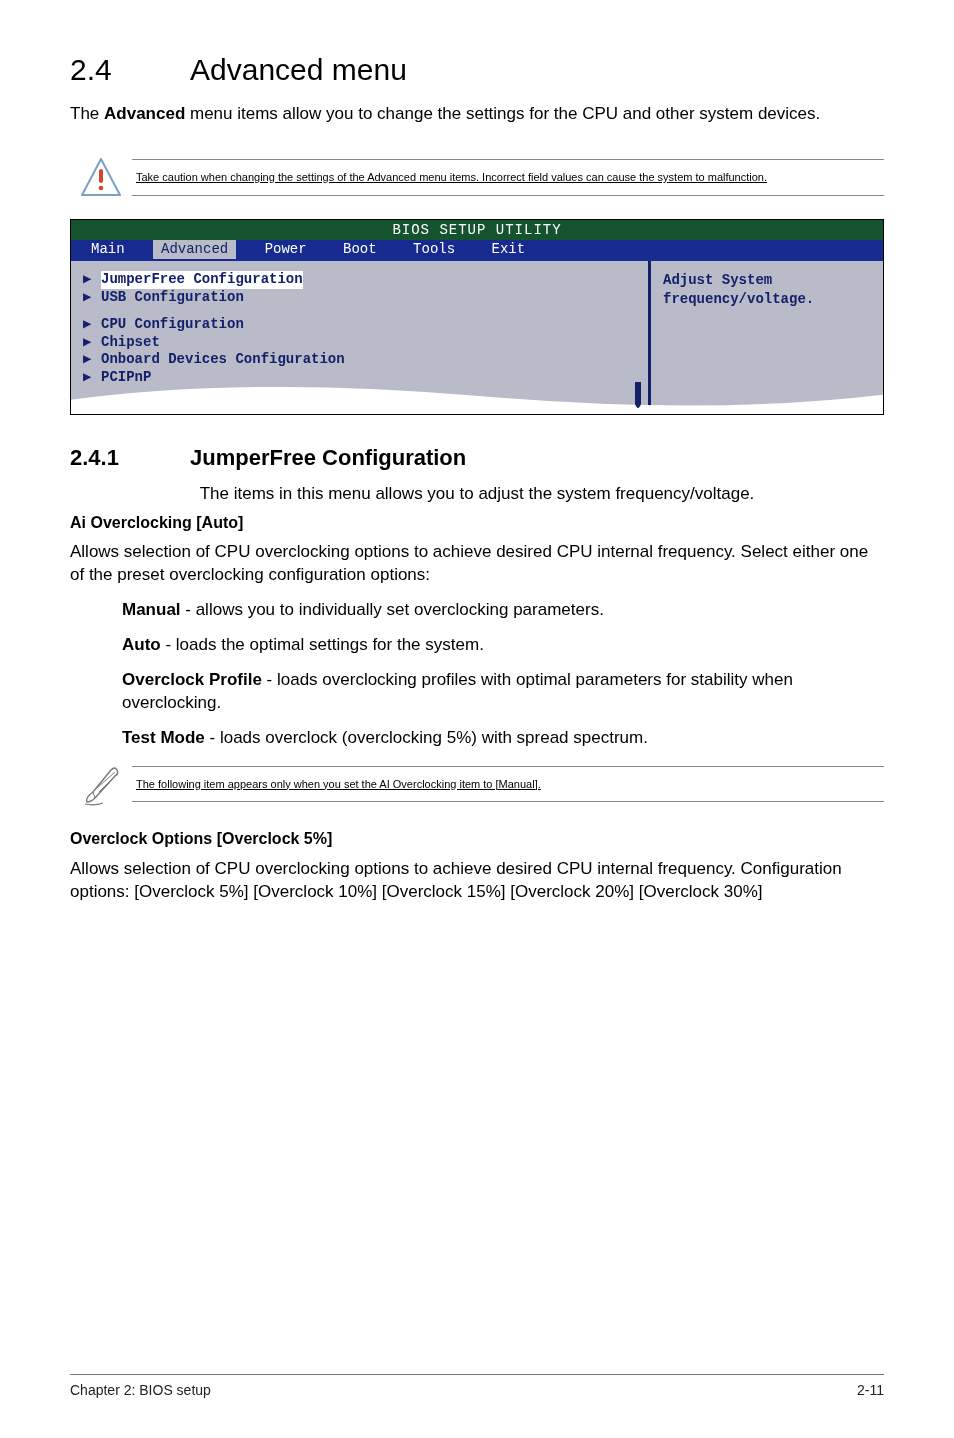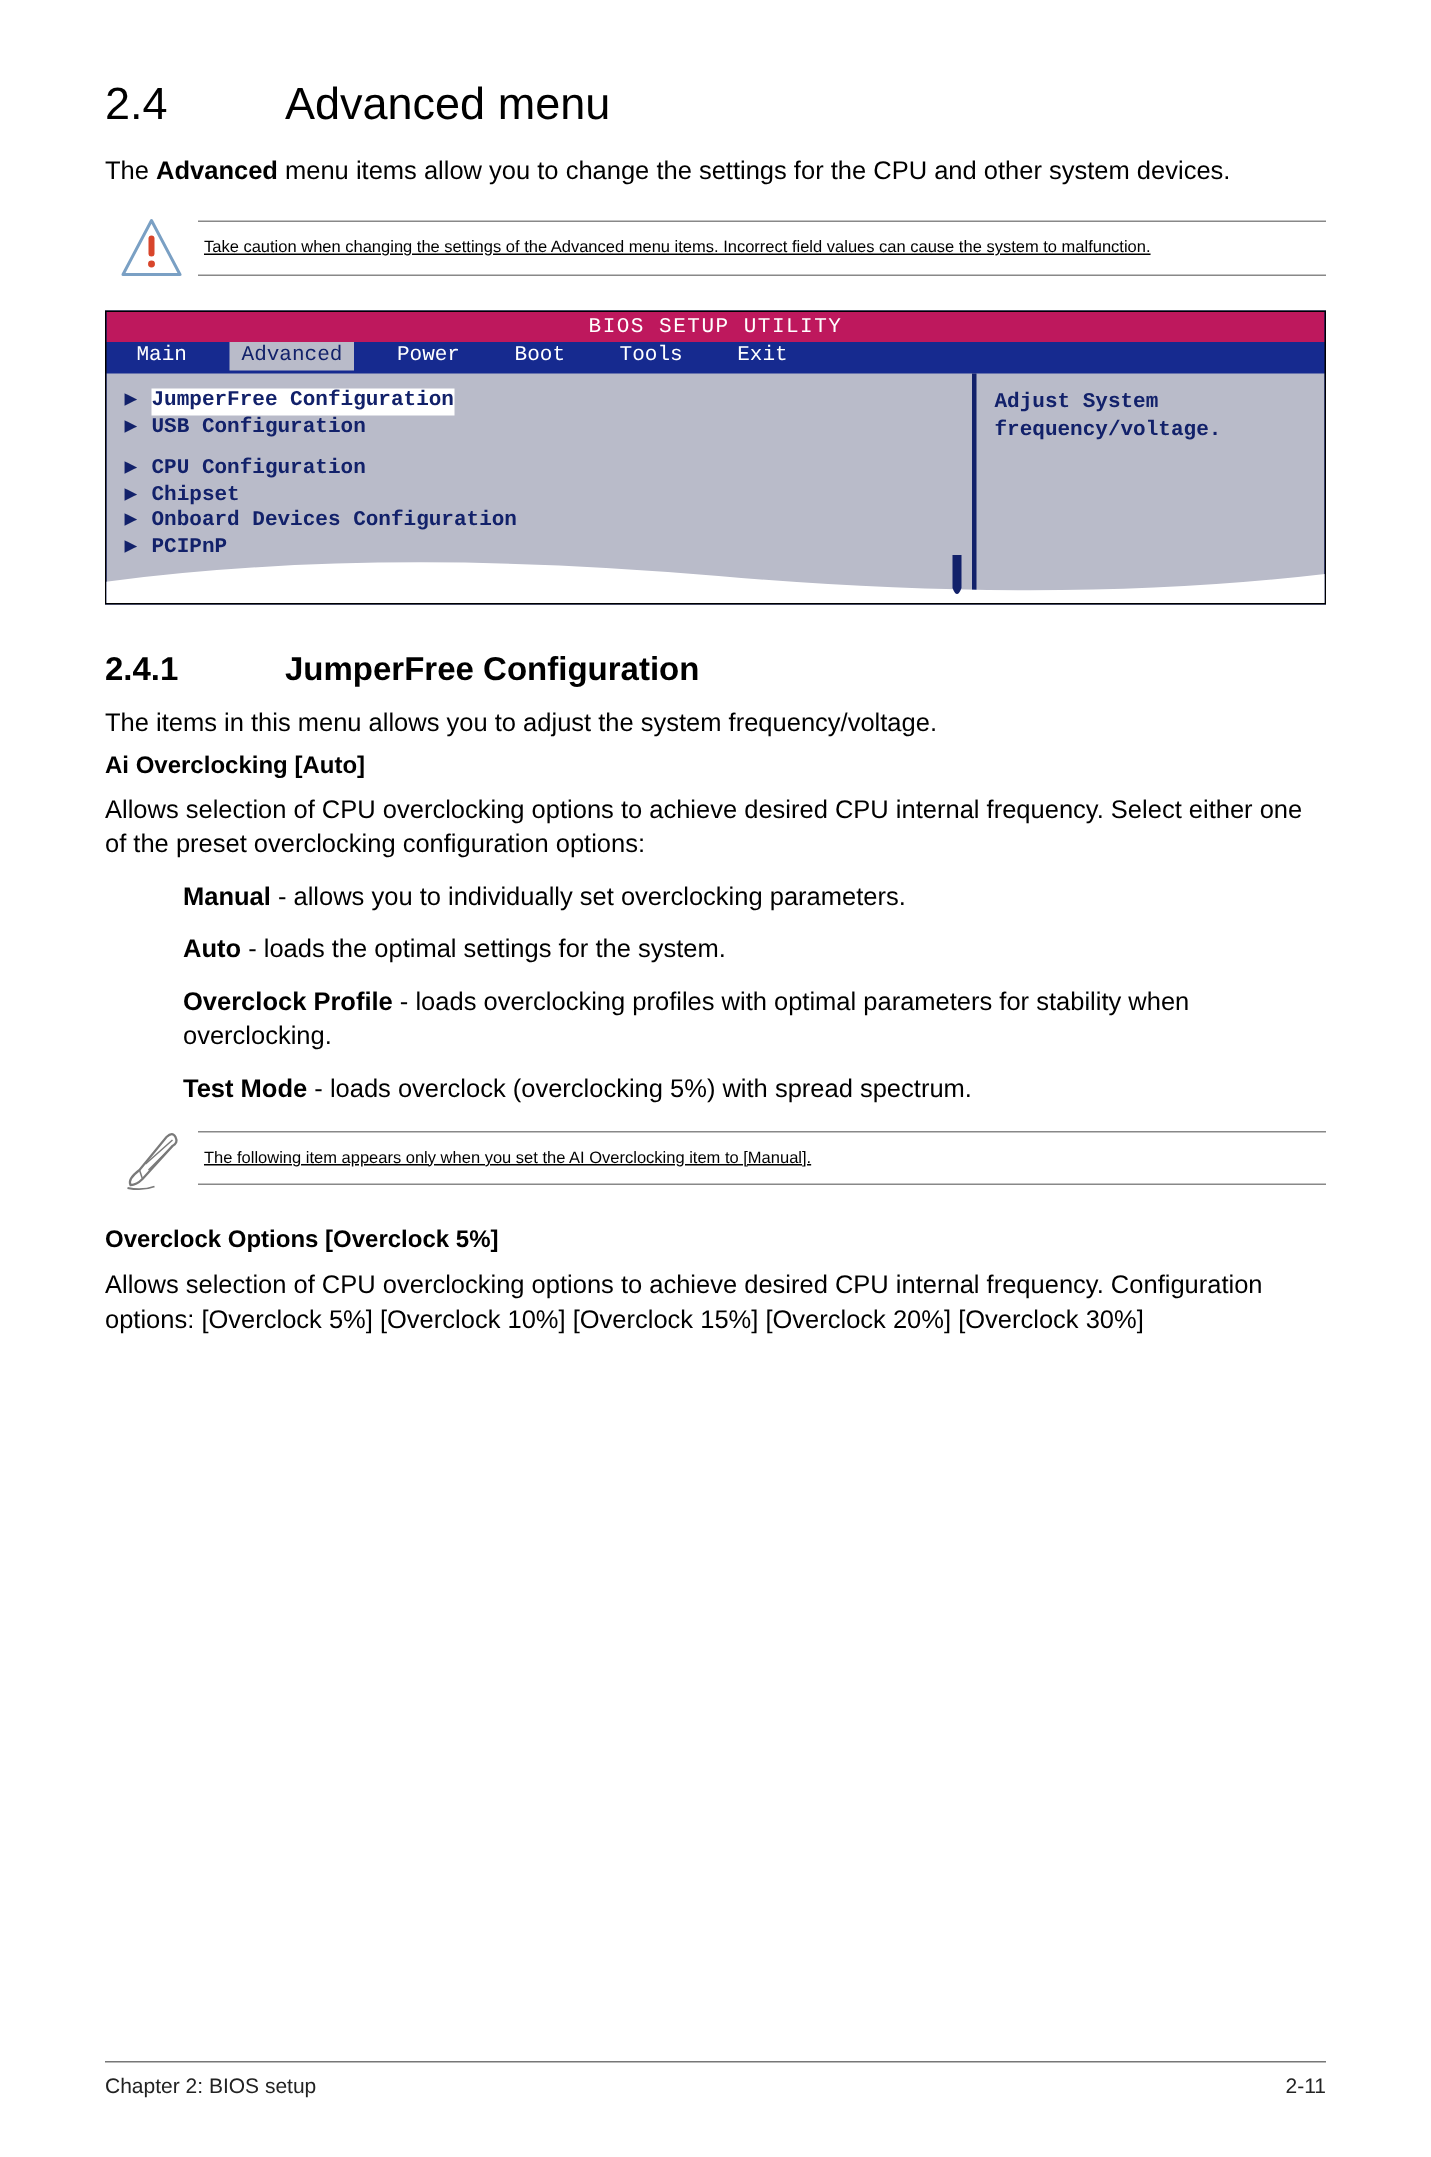--- a/index.html
+++ b/index.html
@@ -13,21 +13,21 @@
     position: relative;
     font-size: 17px;
     line-height: 1.35;
   }
   h1.section-title {
     font-size: 30px;
     font-weight: normal;
     margin-bottom: 12px;
   }
   h1.section-title .num { display:inline-block; width: 120px; }
-  p.intro { margin-bottom: 20px; }
+  p.intro { margin-bottom: 32px; }
   .bold { font-weight: bold; }
 
   
   .callout {
     display: flex;
     align-items: center;
     margin: 10px 0 22px 0;
   }
   .callout .icon-col {
     width: 62px;
@@ -55,21 +55,21 @@
     background: #162a8f;
     border: 1px solid #000;
     font-family: "Courier New", monospace;
     font-size: 14px;
     position: relative;
     overflow: hidden;
   }
   .bios-title {
     text-align: center;
     color: #fff;
-    background: #be185d;
+    background: #14532d;
     padding: 1px 0 0 0;
     letter-spacing: 1px;
     white-space: pre;
   }
   .bios-menu {
     color: #fff;
     padding: 0 0 2px 0;
   }
   .bios-menu span.tab {
     display: inline-block;
@@ -122,21 +122,21 @@
     pointer-events: none;
   }
 
   
   h2.subsection {
     font-size: 22px;
     font-weight: bold;
     margin: 6px 0 10px 0;
   }
   h2.subsection .snum { display:inline-block; width: 120px; }
-  p.subintro { margin-bottom: 4px; }
+  p.subintro { margin-bottom: 4px; text-align: center; }
 
   h3.opt-head {
     font-size: 16px;
     font-weight: bold;
     margin: 6px 0 8px 0;
   }
   p.body { margin-bottom: 12px; }
   .indent-block { margin-left: 52px; margin-bottom: 12px; }
   .indent-block p { margin-bottom: 12px; }
 

